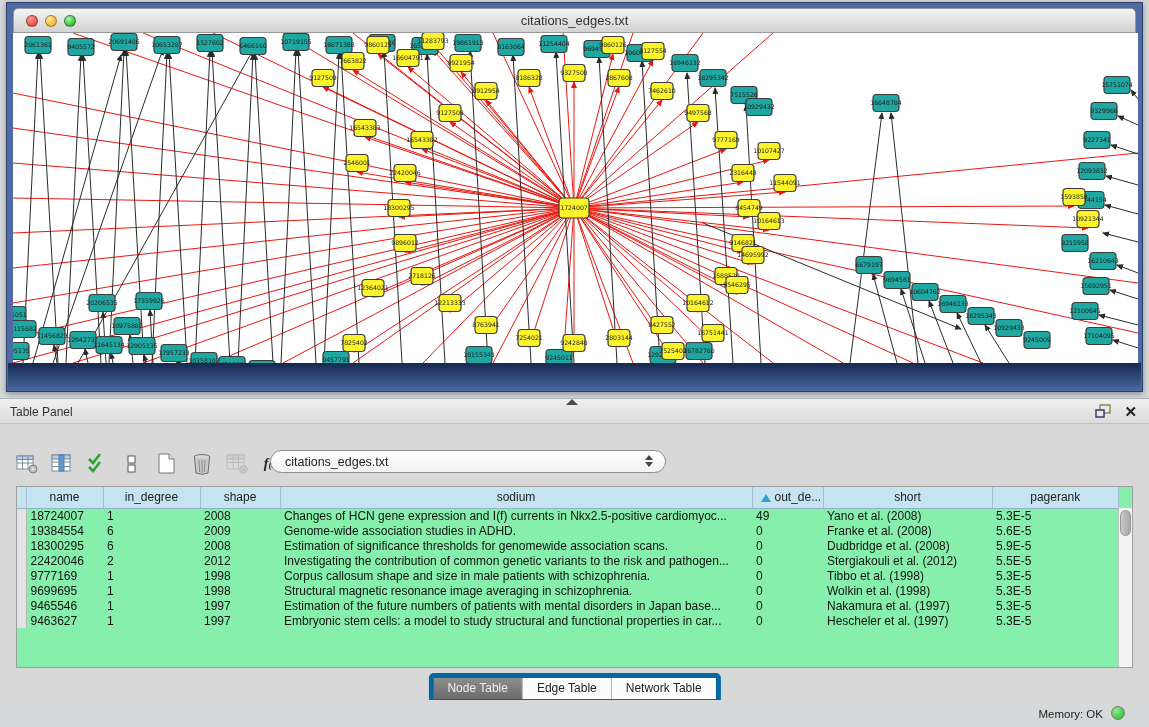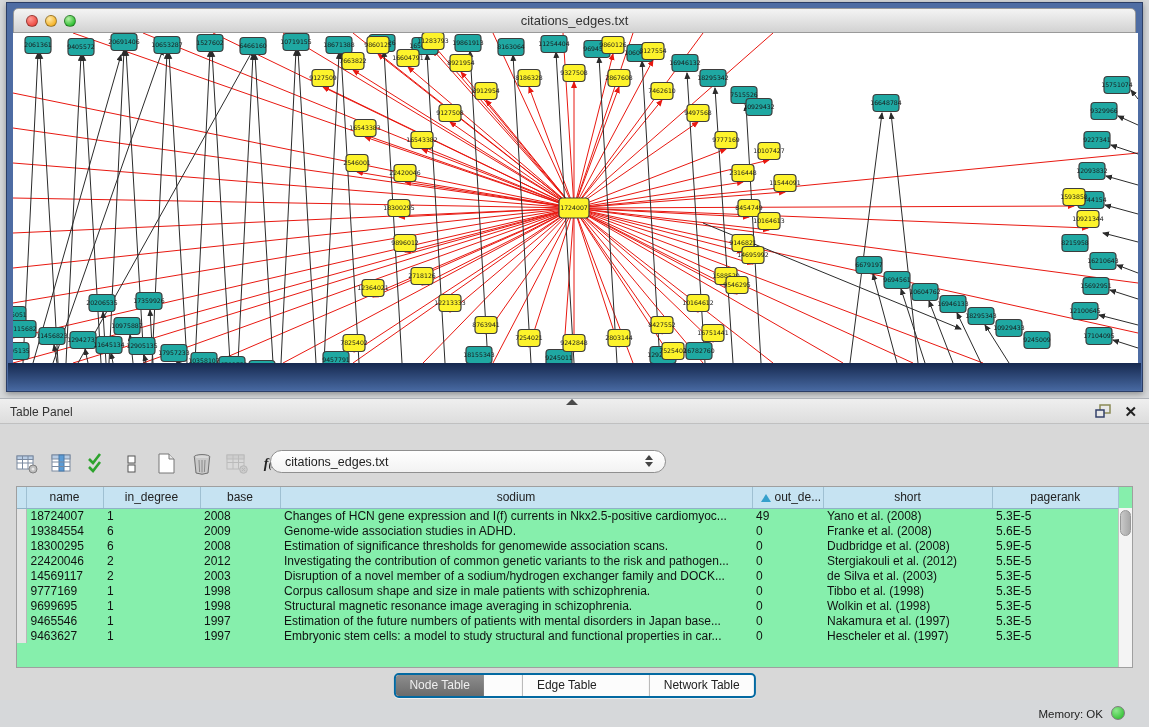--- a/index.html
+++ b/index.html
@@ -63,22 +63,22 @@
   .sort-tri { display:inline-block; width:0; height:0; border-left:5px solid transparent;
     border-right:5px solid transparent; border-bottom:8px solid #35a0cc; margin-right:4px;
     vertical-align:-1px; }
   .vscroll { position:absolute; right:0; top:21px; bottom:0; width:14px;
     background:#f4f4f4; border-left:1px solid #c2c2c2; }
   .vthumb { position:absolute; left:1px; top:2px; width:11px; height:26px; border-radius:6px;
     background:linear-gradient(90deg,#c9c9c9,#a8a8a8); border:1px solid #979797; }
 
   
   .tabs { position:absolute; left:50%; transform:translateX(-50%); top:248px;
-    display:inline-flex; border:2px solid #0369a1; border-radius:5px; overflow:hidden;
-    background:#fcfcfc; box-shadow:0 1px 0 rgba(255,255,255,.6);gap:38px; }
+    display:inline-flex; border:5px solid #0369a1; border-radius:5px; overflow:hidden;
+    background:#fcfcfc; box-shadow:0 1px 0 rgba(255,255,255,.6); }
   .tab { padding:3px 14px 4px 14px; font-size:12px; color:#222; border-left:1px solid #b4b4b4; }
   .tab:first-child { border-left:none; }
   .tab.sel { background:linear-gradient(180deg,#8d8d8d,#6b6b6b); color:#efefef; }
 
   
   .statusbar { position:absolute; left:0; top:700px; width:1149px; height:27px; background:#d6d8da; }
   .mem-label { position:absolute; right:46px; top:8px; font-size:11.5px; color:#222; }
   .mem-dot { position:absolute; right:24px; top:6px; width:14px; height:14px; border-radius:50%;
     border:1px solid #7d7d7d; background:radial-gradient(circle at 35% 30%,#8fe88f,#3cc43c 75%); }
 
@@ -754,21 +754,21 @@
         <col style="width:472px">
           <col style="width:71px">
           <col style="width:169px">
           <col>
       </colgroup>
       <thead id="tbl-head">
           <tr>
             <th class="gut"></th>
             <th>name</th>
             <th>in_degree</th>
-            <th>base</th>
+            <th>shape</th>
             <th>sodium</th>
             <th style="text-align: left; padding-left: 8px;"><span class="sort-tri"></span>out_de...</th>
             <th>short</th>
             <th>pagerank</th>
           </tr>
         </thead>
       <tbody id="tbl-body">
           <tr>
             <td class="gut"></td>
             <td>18724007</td>
@@ -804,30 +804,20 @@
             <td>22420046</td>
             <td>2</td>
             <td>2012</td>
             <td>Investigating the contribution of common genetic variants to the risk and pathogen...</td>
             <td>0</td>
             <td>Stergiakouli et al. (2012)</td>
             <td>5.5E-5</td>
           </tr>
           <tr>
             <td class="gut"></td>
-            <td>14569117</td>
-            <td>2</td>
-            <td>2003</td>
-            <td>Disruption of a novel member of a sodium/hydrogen exchanger family and DOCK...</td>
-            <td>0</td>
-            <td>de Silva et al. (2003)</td>
-            <td>5.3E-5</td>
-          </tr>
-          <tr>
-            <td class="gut"></td>
             <td>9777169</td>
             <td>1</td>
             <td>1998</td>
             <td>Corpus callosum shape and size in male patients with schizophrenia.</td>
             <td>0</td>
             <td>Tibbo et al. (1998)</td>
             <td>5.3E-5</td>
           </tr>
           <tr>
             <td class="gut"></td>

